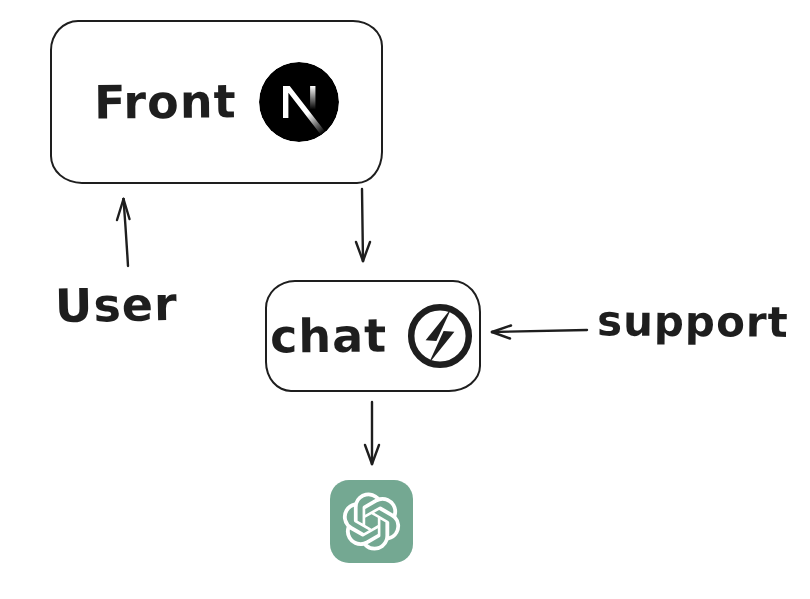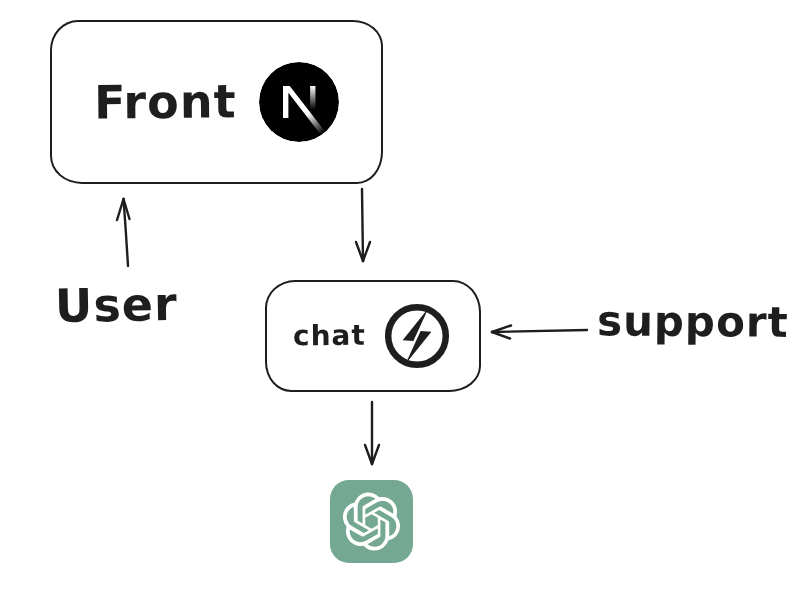--- a/index.html
+++ b/index.html
@@ -36,21 +36,21 @@
   }
 
   .node-label {
     font-weight: bold;
     color: #1e1e1e;
     letter-spacing: 1px;
     line-height: 1;
     transform: rotate(-0.5deg);
   }
   .front-box .node-label { font-size: 46px; }
-  .chat-box .node-label  { font-size: 28px; }
+  .chat-box .node-label  { font-size: 46px; }
 
   .node-icon { display: block; line-height: 0; }
 
   .floating-label {
     position: absolute;
     font-weight: bold;
     color: #1e1e1e;
     letter-spacing: 1px;
     line-height: 1;
     white-space: nowrap;

